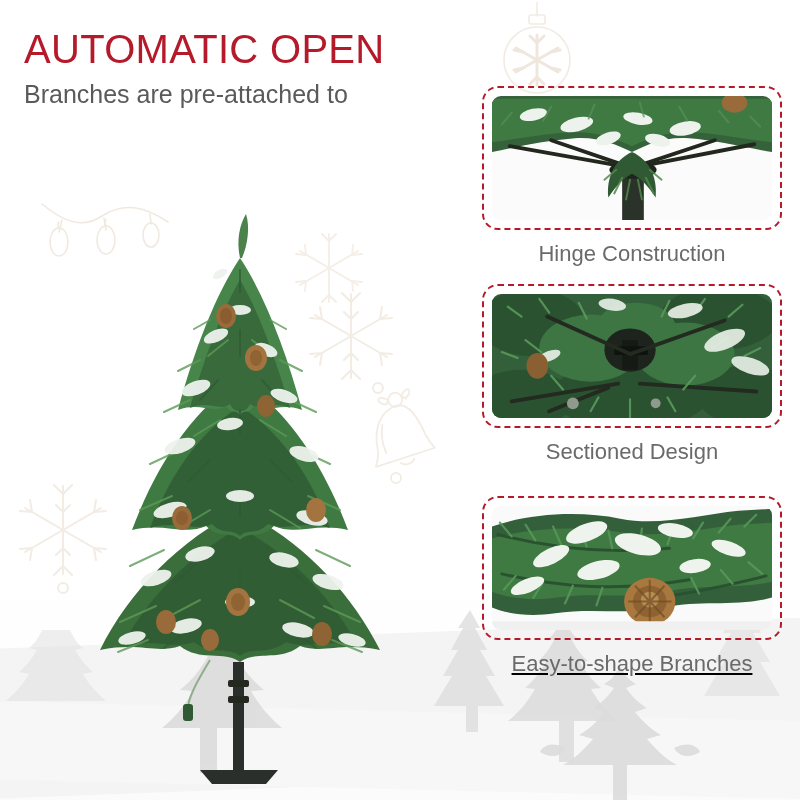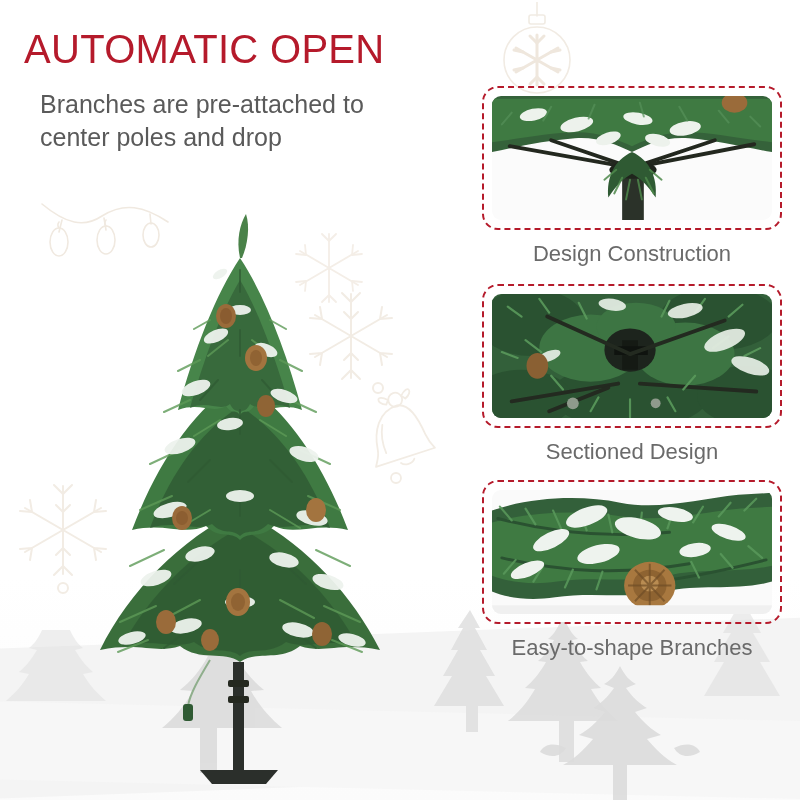--- a/index.html
+++ b/index.html
@@ -68,41 +68,41 @@
     letter-spacing: 0.3px;
     font-weight: 400;
     margin: 0 0 6px 0;
     white-space: nowrap;
   }
   .subcopy {
     color: #5a5a5a;
     font-size: 25px;
     line-height: 33px;
     font-weight: 400;
-    margin: 16px;
+    margin: 0;
   }
 
   
   .hero {
     position: absolute;
     left: 60px;
     top: 210px;
     width: 360px;
     height: 580px;
   }
 
   
   .panel {
     position: absolute;
     left: 482px;
     width: 300px;
   }
   .panel-1 { top: 86px; }
   .panel-2 { top: 284px; }
-  .panel-3 { top: 480px; }
+  .panel-3 { top: 496px; text-decoration: underline; }
 
   .panel-frame {
     position: relative;
     width: 300px;
     height: 144px;
     border: 2px dashed #b51a2b;
     border-radius: 16px;
     box-sizing: border-box;
   }
   .panel-photo {
@@ -242,21 +242,21 @@
       <g opacity="0.45">
         <path d="M70 60 c4 9 8 14 13 18 l-8 2 c6 10 12 17 18 22 l-10 2 c7 12 15 20 23 27 l-100 0 c8 -7 16 -15 23 -27 l-10 -2 c6 -5 12 -12 18 -22 l-8 -2 c5 -4 9 -9 13 -18z"></path>
       </g>
     </svg>
   </div>
 
   <div class="copy">
     <h1 class="headline">AUTOMATIC OPEN</h1>
     <p class="subcopy">
       <span>Branches are pre-attached to</span><br>
-      <span>center poles and drop</span><br>
+      <br>
     </p>
   </div>
 
   <div class="hero">
     <svg width="360" height="580" viewBox="0 0 360 580">
       <defs>
         <radialGradient id="tip" cx="50%" cy="40%" r="60%">
           <stop offset="0%" stop-color="#eef3ee"></stop>
           <stop offset="100%" stop-color="#4a8249"></stop>
         </radialGradient>
@@ -391,21 +391,21 @@
 
           <g stroke="#56915a" stroke-width="2" stroke-linecap="round" opacity="0.7">
             <path d="M20 18 l-10 12 M60 12 l-8 14 M104 10 l-6 14 M190 12 l8 14
                      M230 16 l10 12 M262 22 l10 10 M150 8 l4 14"></path>
           </g>
 
           <ellipse cx="246" cy="8" rx="13" ry="10" fill="#9a6b3a"></ellipse>
         </svg>
       </div>
     </div>
-    <div class="panel-caption">Design Construction</div>
+    <div class="panel-caption">Hinge Construction</div>
   </div>
 
   <div class="panel panel-2">
     <div class="panel-frame">
       <div class="panel-photo">
         <svg viewBox="0 0 284 128" preserveAspectRatio="xMidYMid slice">
           <rect width="284" height="128" fill="#33603a"></rect>
 
           <g fill="#2a5231">
             <ellipse cx="40" cy="30" rx="54" ry="34"></ellipse>

